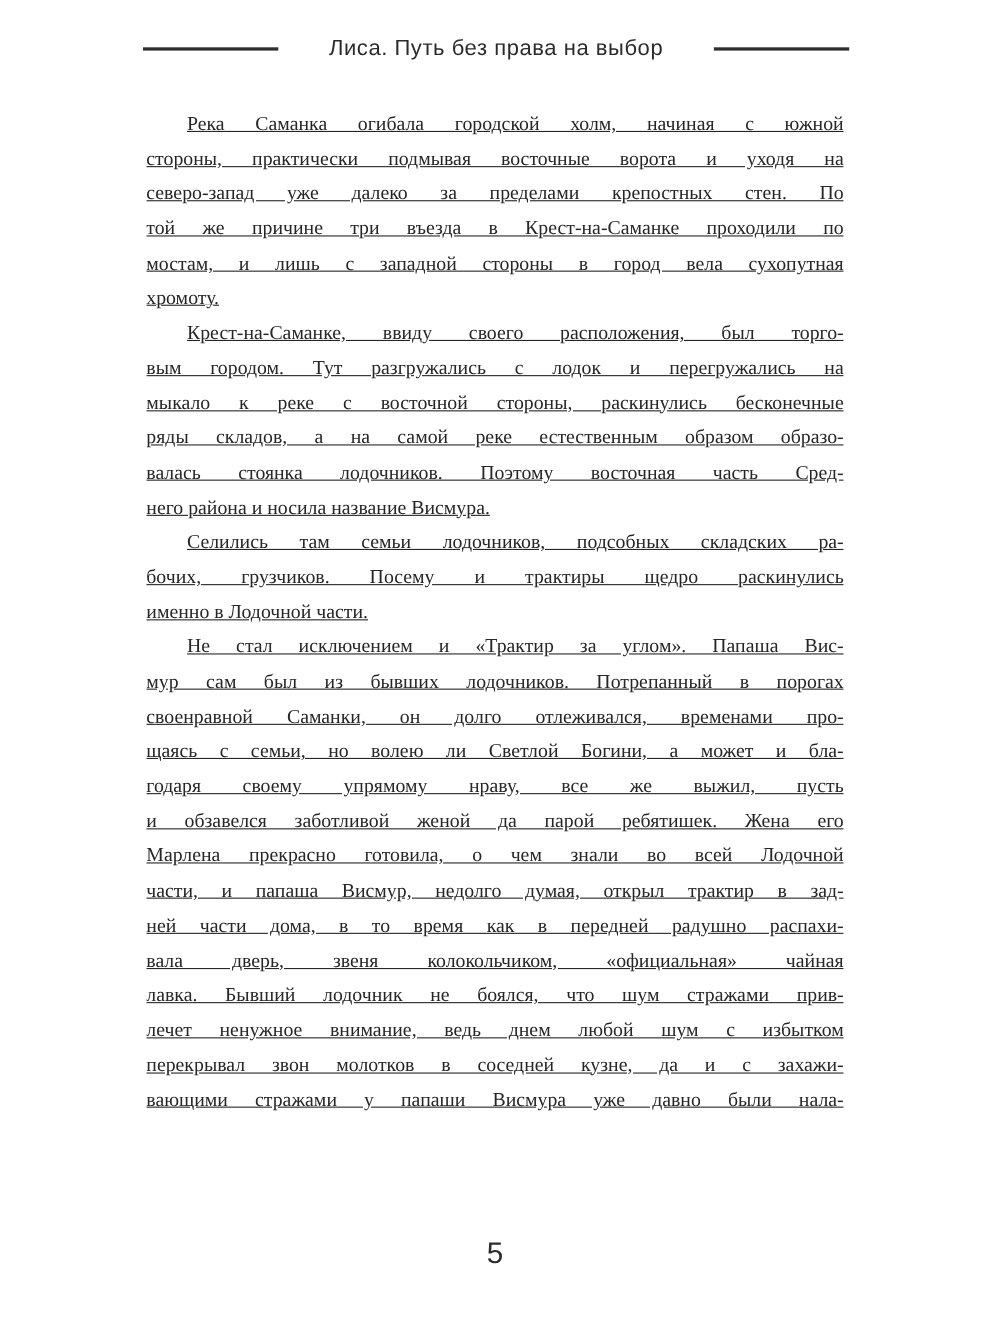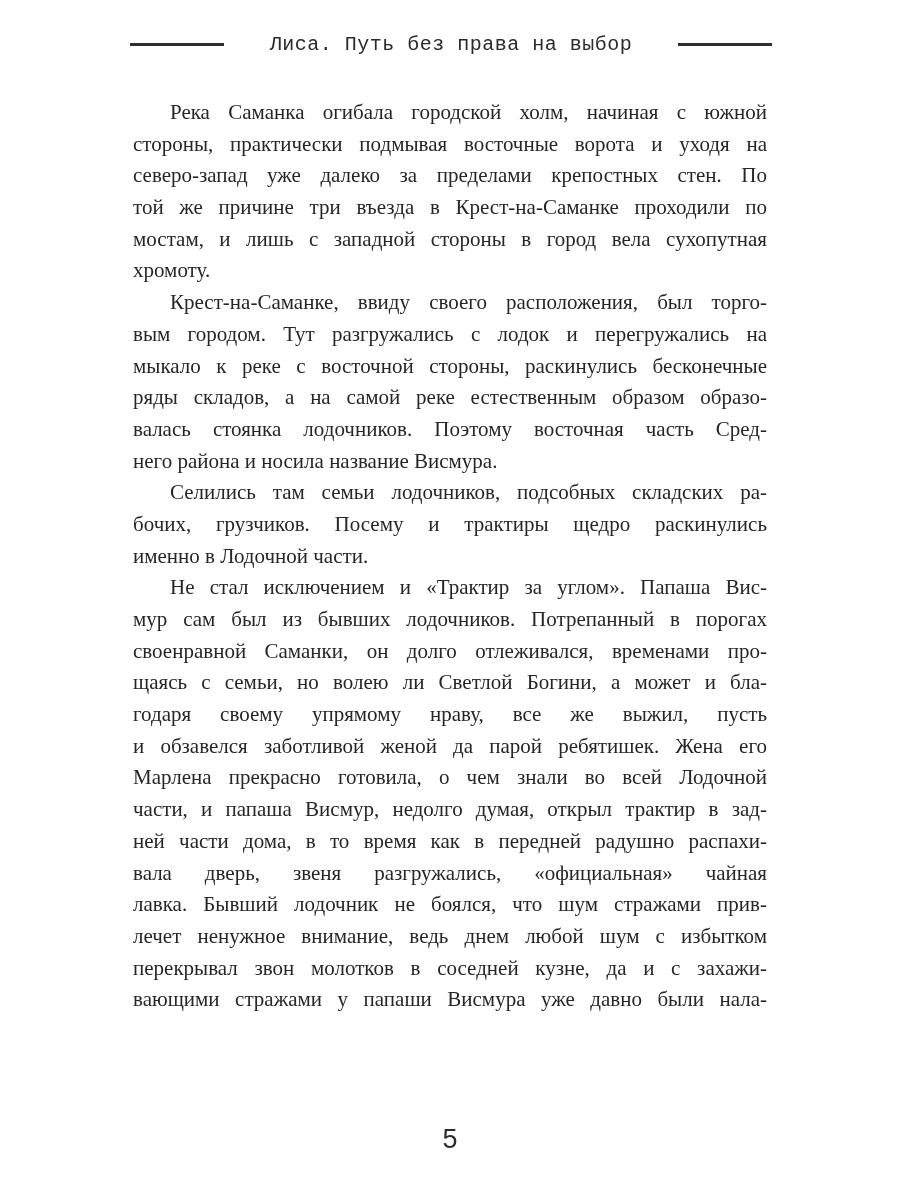--- a/index.html
+++ b/index.html
@@ -29,40 +29,41 @@
     gap:46px;
   }
   .header-rule{
     flex:1 1 auto;
     height:3px;
     background:var(--rule-color);
   }
   .running-title{
     flex:0 0 auto;
     margin:0;
-    font-family:Liberation Mono, monospace;
+    font-family:Liberation Sans, sans-serif;
     font-size:20px;
     font-weight:500;
     letter-spacing:0.5px;
     white-space:nowrap;
     color:var(--title-color);
   }
   
   .page-text{
     position:absolute;
     top:97px;left:133px;width:634px;
   }
   .line{
-    font-size:21px;
+    font-size:18px;
     line-height:31.7px;
     height:31.7px;
     overflow:hidden;
     text-align:justify;
     text-align-last:justify;
     color:var(--text-color);
+    text-decoration:underline;
   }
   .line.first{ text-indent:37px; }
   .line.endline{ text-align-last:left; }
   
   .page-footer{
     position:absolute;
     top:1124px;left:0;width:900px;
     text-align:center;
   }
   .page-number{
@@ -102,21 +103,21 @@
       <div class="line endline">именно в Лодочной части.</div>
       <div class="line first">Не стал исключением и «Трактир за углом». Папаша Вис-</div>
       <div class="line">мур сам был из бывших лодочников. Потрепанный в порогах</div>
       <div class="line">своенравной Саманки, он долго отлеживался, временами про-</div>
       <div class="line">щаясь с семьи, но волею ли Светлой Богини, а может и бла-</div>
       <div class="line">годаря своему упрямому нраву, все же выжил, пусть</div>
       <div class="line">и обзавелся заботливой женой да парой ребятишек. Жена его</div>
       <div class="line">Марлена прекрасно готовила, о чем знали во всей Лодочной</div>
       <div class="line">части, и папаша Висмур, недолго думая, открыл трактир в зад-</div>
       <div class="line">ней части дома, в то время как в передней радушно распахи-</div>
-      <div class="line">вала дверь, звеня разгружались, «официальная» чайная</div>
+      <div class="line">вала дверь, звеня колокольчиком, «официальная» чайная</div>
       <div class="line">лавка. Бывший лодочник не боялся, что шум стражами прив-</div>
       <div class="line">лечет ненужное внимание, ведь днем любой шум с избытком</div>
       <div class="line">перекрывал звон молотков в соседней кузне, да и с захажи-</div>
       <div class="line">вающими стражами у папаши Висмура уже давно были нала-</div>
     </main>
 
   <footer class="page-footer">
     <span class="page-number">5</span>
   </footer>
 

